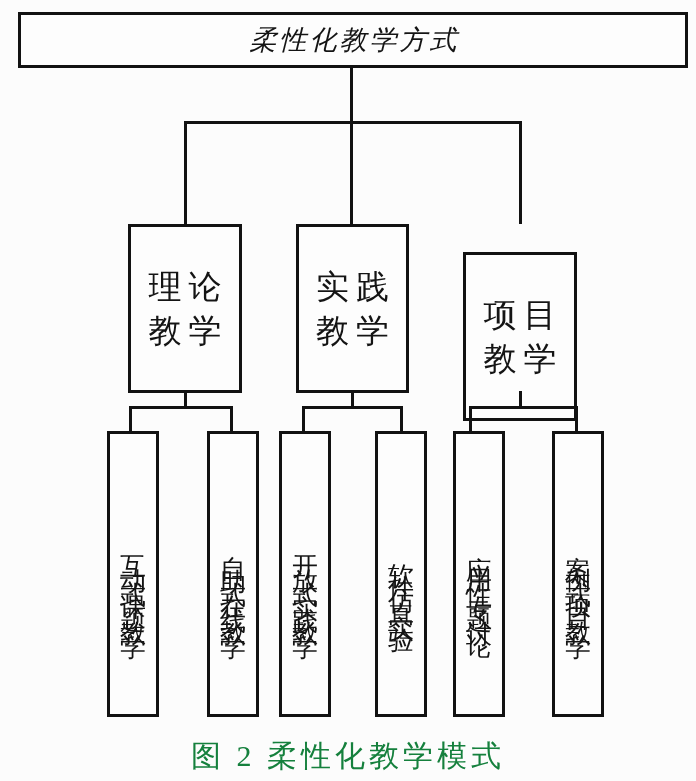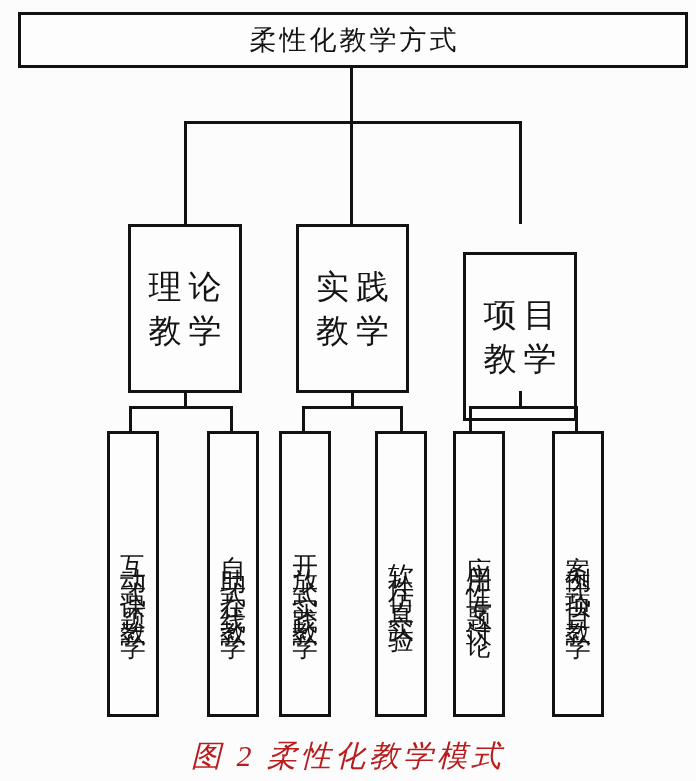--- a/index.html
+++ b/index.html
@@ -24,21 +24,21 @@
     display: flex;
     align-items: center;
     justify-content: center;
     text-align: center;
   }
   .line {
     position: absolute;
     background: #121212;
   }
   
-  .root { left: 18px; top: 12px; width: 670px; height: 56px; }
+  .root { left: 18px; top: 12px; width: 670px; height: 56px; font-style: italic; }
   .root span {
     font-size: 27px;
     letter-spacing: 3px;
     padding-left: 3px; 
     white-space: nowrap;
   }
   
   .stem-root   { left: 350px; top: 68px;  width: 3px;   height: 156px; }
   .bus-top     { left: 184px; top: 121px; width: 338px; height: 3px; }
   .drop-a      { left: 184px; top: 121px; width: 3px;   height: 103px; }
@@ -84,23 +84,22 @@
   .leaf-4 { left: 375px; }
   .leaf-5 { left: 453px; }
   .leaf-6 { left: 552px; }
   
   .caption {
     position: absolute;
     left: 0; top: 736px;
     width: 100%;
     text-align: center;
     font-size: 30px;
-    font-style: italic;
     letter-spacing: 4px;
-    color: #b91c1c;
+    color: #15803d;
   }
 </style>
 </head>
 <body>
 
 <div class="canvas">
 
   <div class="box root">
     <span>柔性化教学方式</span>
   </div>

